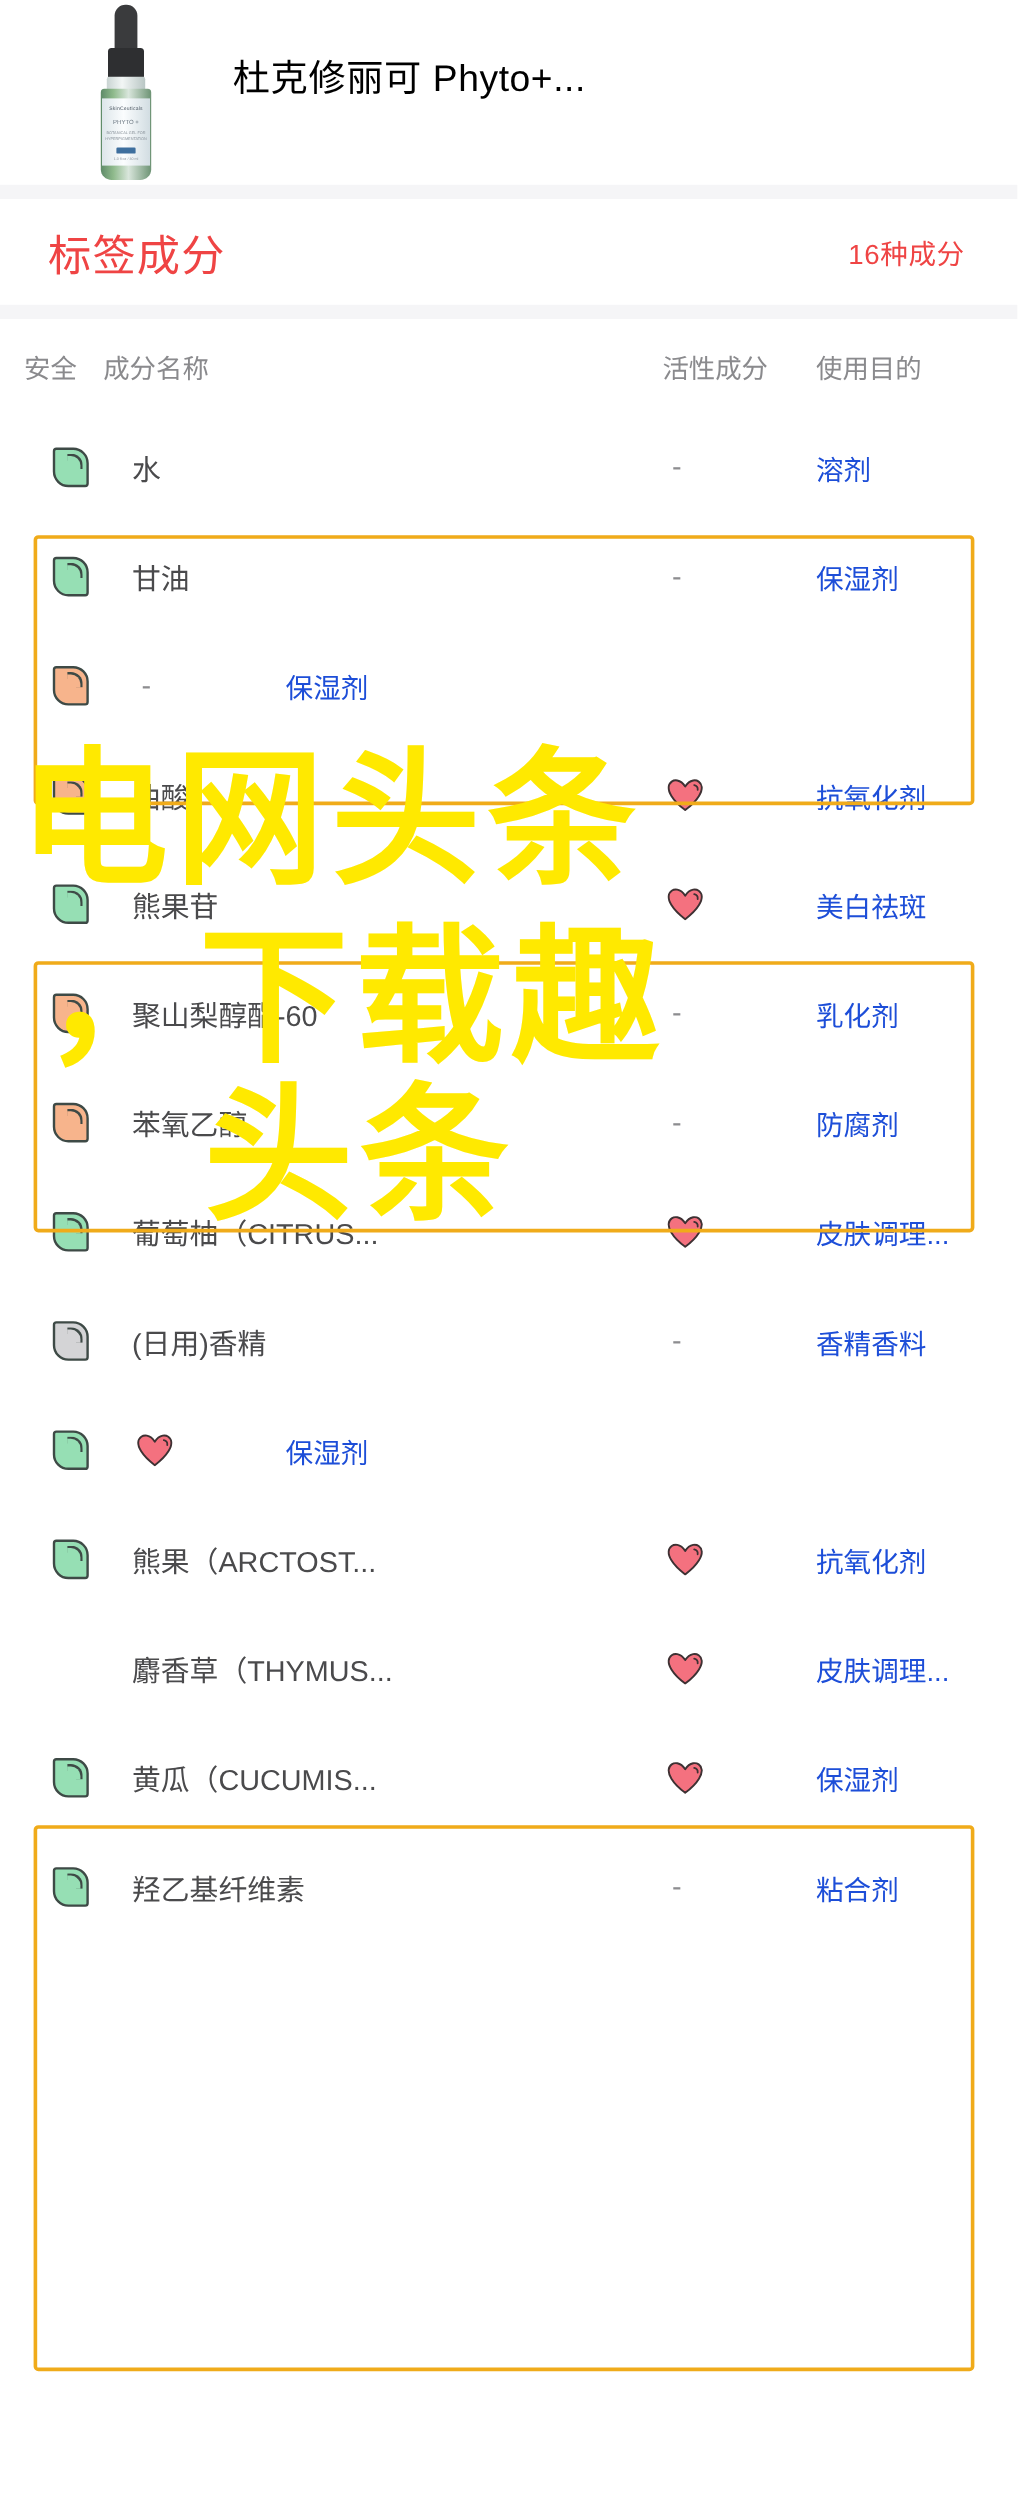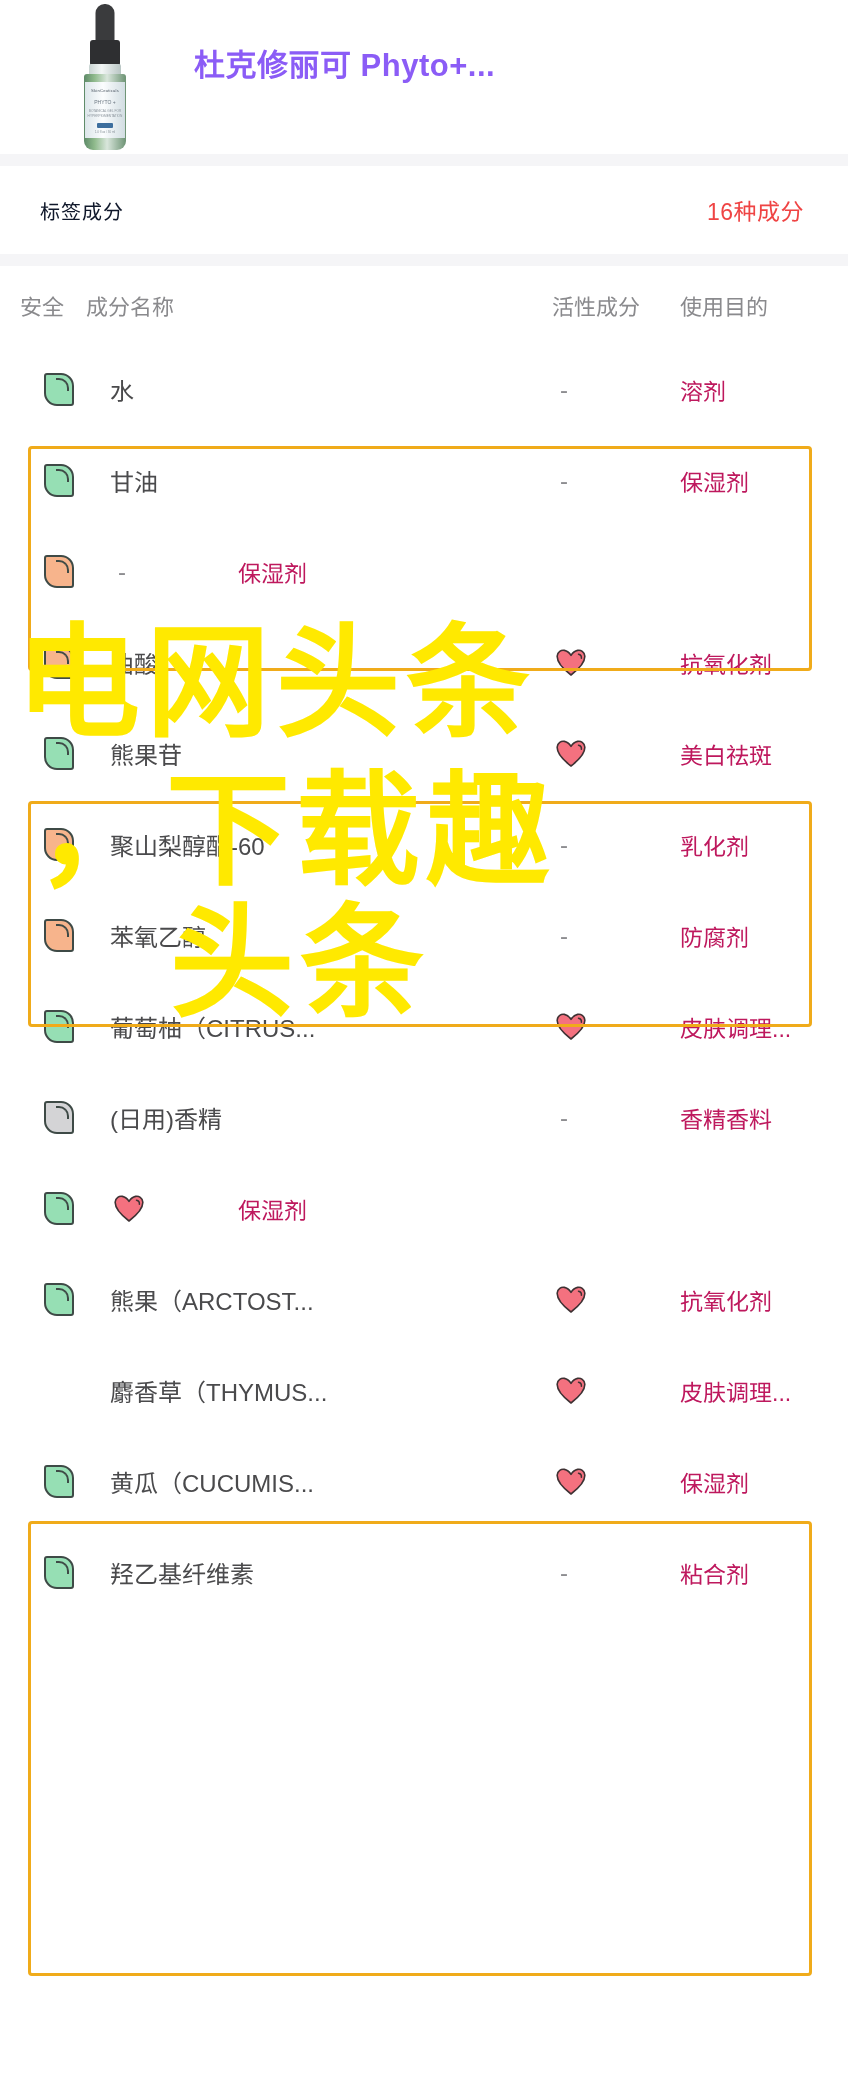--- a/index.html
+++ b/index.html
@@ -63,24 +63,24 @@
   }
   .b-label-brand { position:absolute; top:6px; left:0; right:0; text-align:center; font-size:4.2px; color:#4a5560; letter-spacing:.2px;}
   .b-label-name  { position:absolute; top:17px; left:0; right:0; text-align:center; font-size:5px; color:#6a7680;}
   .b-label-sub   { position:absolute; top:27px; left:0; right:0; text-align:center; font-size:3.2px; color:#8a939b; line-height:4.6px;}
   .b-label-chip  { position:absolute; top:41px; left:50%; transform:translateX(-50%); width:16px;height:5px;background:#3e6f9e;border-radius:1px;}
   .b-label-vol   { position:absolute; top:48px; left:0; right:0; text-align:center; font-size:3px; color:#8a939b;}
 
   .product-titles { display: flex; flex-direction: column; justify-content: center; }
   .product-title-cn {
     font-size: 31px;
-    color: #8b5cf6;
+    color: #000000;
     line-height: 40px;
     letter-spacing: .5px;
-    font-weight: 700;
+    font-weight: 400;
     margin-bottom: 24px;
   }
   .product-title-en {
     font-size: 28px;
     color: #6f6f71;
     line-height: 34px;
     font-weight: 400;
     letter-spacing: .2px;
   }
 
@@ -89,21 +89,21 @@
 
   
   .section-bar {
     display: flex;
     align-items: center;
     justify-content: space-between;
     padding: 0 44px 0 40px;
     height: 88px;
     background: #fff;
   }
-  .section-title { font-size: 20px; color: #0f172a; letter-spacing: 1px; }
+  .section-title { font-size: 36px; color: #ef4444; letter-spacing: 1px; }
   .section-count { font-size: 23px; color: #ef4444; letter-spacing: .5px; }
 
   
   .table { background: #fff; padding-bottom: 6px; }
   .thead {
     display: flex;
     align-items: center;
     height: 78px;
     padding-left: 20px;
     padding-right: 36px;
@@ -118,21 +118,21 @@
   .row {
     display: flex;
     align-items: center;
     height: 91px;
     padding-left: 44px;
     padding-right: 36px;
   }
   .cell-safety { width: 66px; flex: 0 0 66px; display: flex; align-items: center; }
   .cell-name   { flex: 1 1 auto; font-size: 24px; color: #4a4a4c; white-space: nowrap; overflow: hidden; }
   .cell-active { width: 128px; flex: 0 0 128px; display: flex; align-items: center; justify-content: flex-start; }
-  .cell-purpose{ width: 132px; flex: 0 0 132px; font-size: 23px; color: #be185d; white-space: nowrap; }
+  .cell-purpose{ width: 132px; flex: 0 0 132px; font-size: 23px; color: #1d4ed8; white-space: nowrap; }
 
   .dash { color: #8d8d90; font-size: 24px; padding-left: 8px; }
 
   
   .leaf {
     width: 30px; height: 33px;
     border: 2.4px solid #3e4a46;
     border-radius: 3px 13px 3px 13px;
     position: relative;
     display: inline-block;

